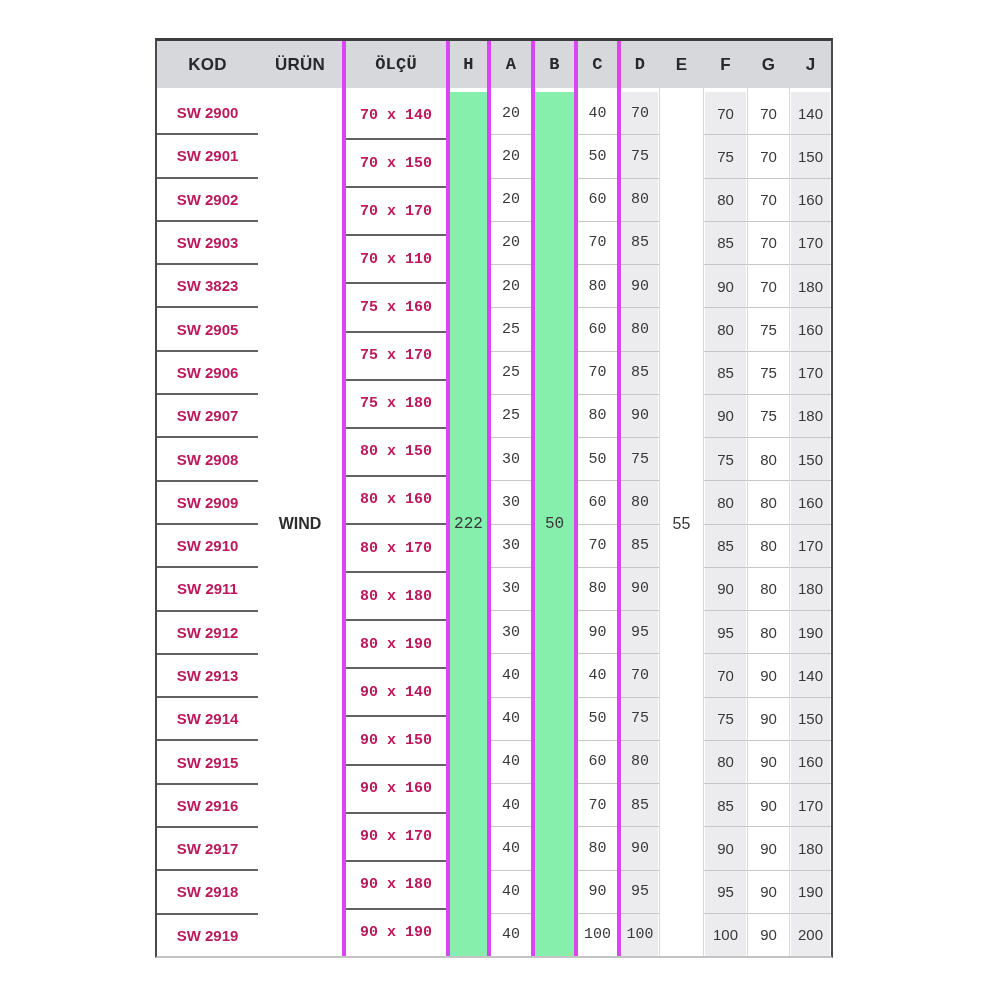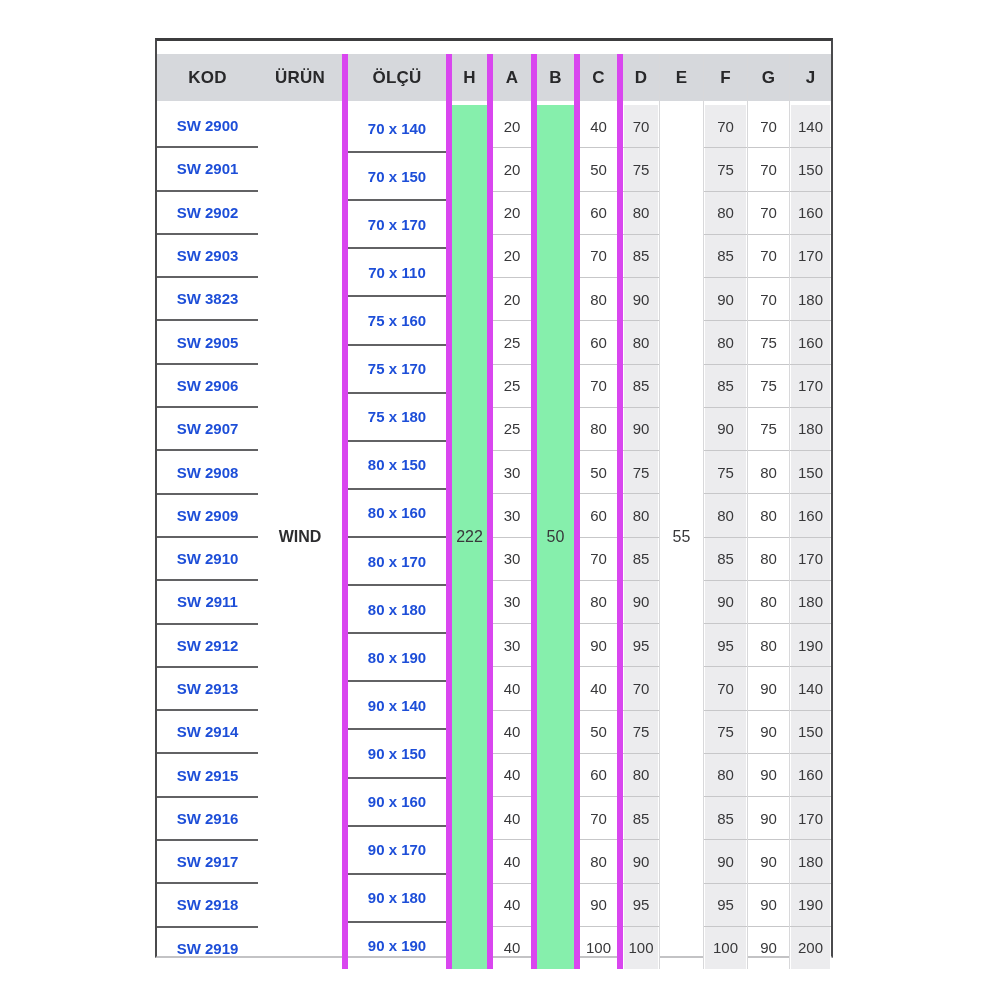--- a/index.html
+++ b/index.html
@@ -6,37 +6,37 @@
   body{width:990px;height:990px;position:relative;font-family:"Liberation Sans",sans-serif;}
 
   .spec-table{
     position:absolute;left:155px;top:38px;width:678px;height:920px;
     display:flex;box-sizing:border-box;background:#ffffff;
     border-top:3px solid #3c3c3e;
     border-left:2px solid #4a4a4c;
     border-right:2px solid #4a4a4c;
     border-bottom:2px solid #c3c3c5;
   }
-  .col{display:flex;flex-direction:column;box-sizing:border-box;height:100%;margin-top:13px;}
-  .b-dark{border-left:6px solid #d946ef;}
+  .col{display:flex;flex-direction:column;box-sizing:border-box;height:100%;}
+  .b-dark{border-left:4px solid #d946ef;font-family:Liberation Mono, monospace;}
   .b-light{border-left:1px solid #d8d8da;}
 
   .hdr{
     flex:0 0 51px;height:51px;background:#d6d8dc;
     display:flex;align-items:center;justify-content:center;
     font-weight:700;font-size:17px;color:#28282a;letter-spacing:0.2px;
     border-bottom:4px solid #ffffff;box-sizing:border-box;
   }
   .cells{flex:1;display:flex;flex-direction:column;}
   .cell{
     flex:1;display:flex;align-items:center;justify-content:center;
     font-size:15px;color:#38383a;box-sizing:border-box;
   }
   
-  .darksep .cell{font-weight:700;color:#1d4ed8;}
+  .darksep .cell{font-weight:700;color:#be185d;}
   .darksep .cell:not(:last-child){border-bottom:2px solid #626264;}
   
   .numsep .cell:not(:last-child){border-bottom:1px solid #c7c7c9;}
   .graycells .cell{background:#ececee;box-shadow:inset 1px 0 0 #ffffff, inset -1px 0 0 #ffffff;}
   
   .merged{
     flex:1;display:flex;align-items:center;justify-content:center;
     font-size:16px;color:#38383a;box-sizing:border-box;
   }
   .merged.gray{background:#86efac;}

